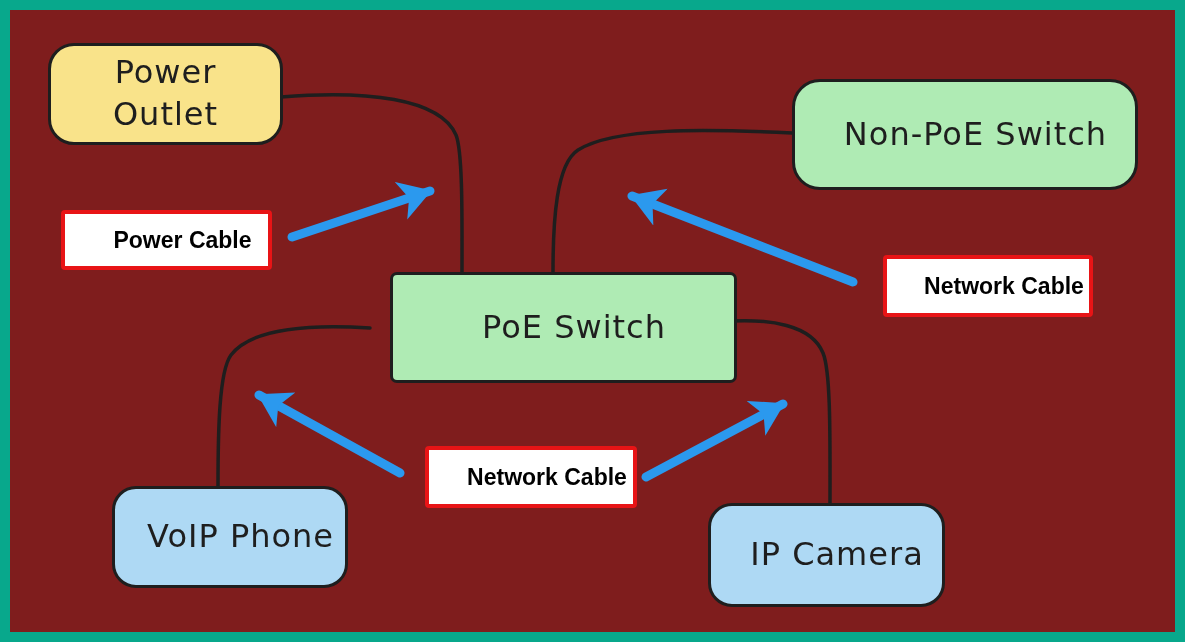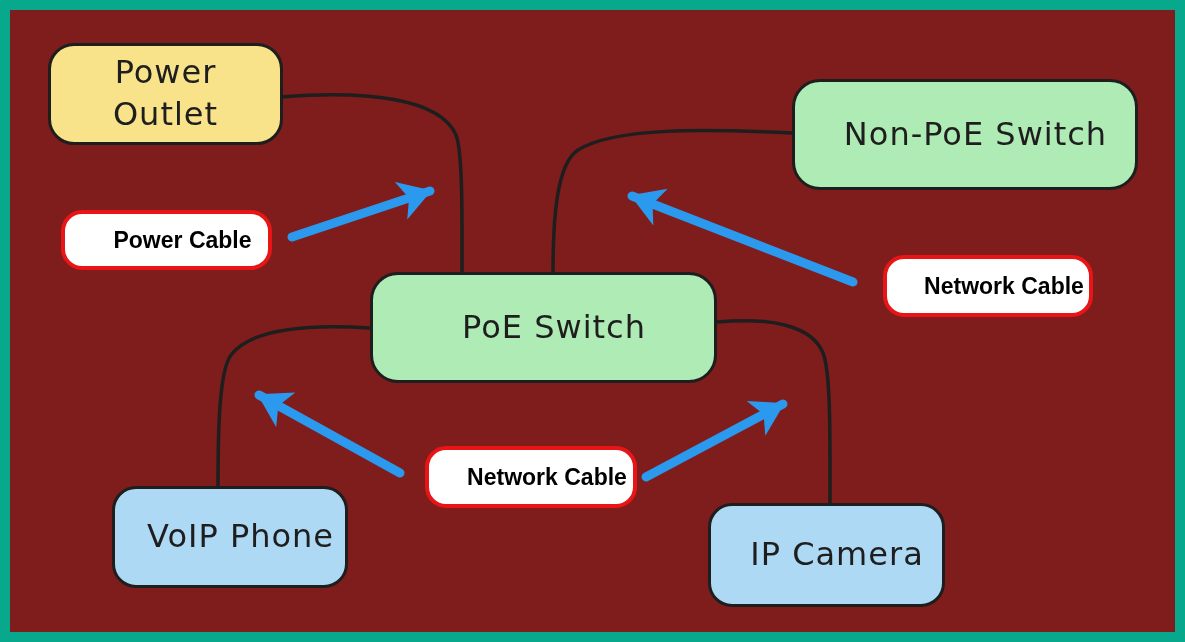--- a/index.html
+++ b/index.html
@@ -44,39 +44,39 @@
   }
   .node.yellow { background: #F9E38A; border-radius: 26px; }
   .node.green  { background: #AFEBB4; border-radius: 28px; }
   .node.blue   { background: #AED9F4; border-radius: 24px; }
 
   .annotation {
     position: absolute;
     z-index: 30;
     background: #FFFFFF;
     border: 4px solid #E81416;
-    border-radius: 21px;
+    border-radius: 4px;
     display: flex;
     align-items: center;
     justify-content: center;
     box-sizing: border-box;
     padding-left: 32px;
   }
   .annotation-label {
     font-family: "Liberation Sans", sans-serif;
     font-weight: bold;
     font-size: 23px;
     color: #000000;
     white-space: nowrap;
   }
 
   
   #node-power-outlet   { left: 48px;  top: 43px;  width: 235px; height: 102px; padding: 0 34px; }
   #node-non-poe-switch { left: 792px; top: 79px;  width: 346px; height: 111px; }
-  #node-poe-switch     { left: 370px; top: 272px; width: 347px; height: 111px; }
+  #node-poe-switch     { left: 390px; top: 272px; width: 347px; height: 111px; border-radius: 7px; }
   #node-voip-phone     { left: 112px; top: 486px; width: 236px; height: 102px; }
   #node-ip-camera      { left: 708px; top: 503px; width: 237px; height: 104px; }
 
   
   #ann-power-cable          { left: 61px;  top: 210px; width: 211px; height: 60px; }
   #ann-network-cable-right  { left: 883px; top: 255px; width: 210px; height: 62px; }
   #ann-network-cable-bottom { left: 425px; top: 446px; width: 212px; height: 62px; }
 </style>
 </head>
 <body>

